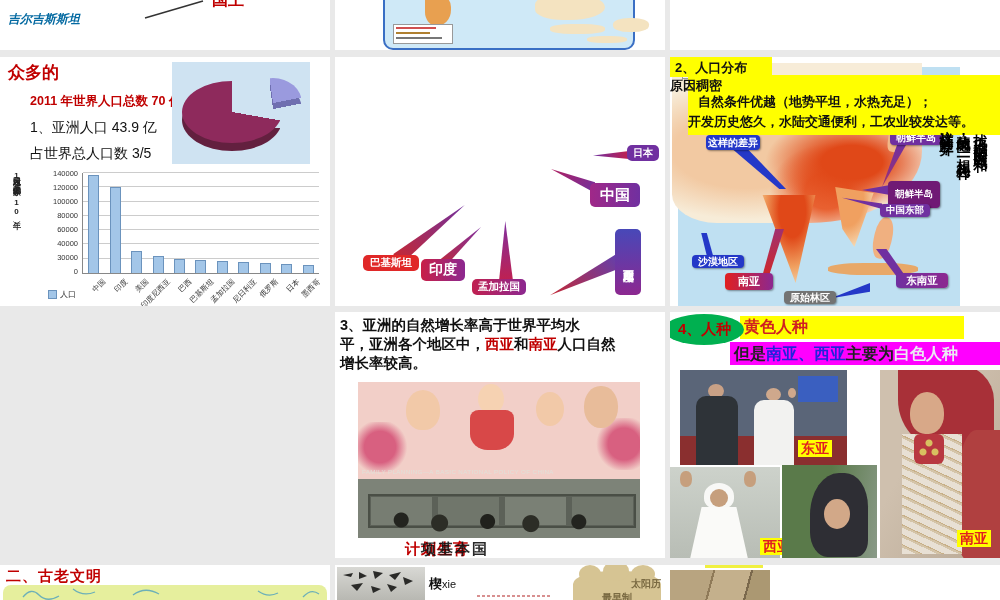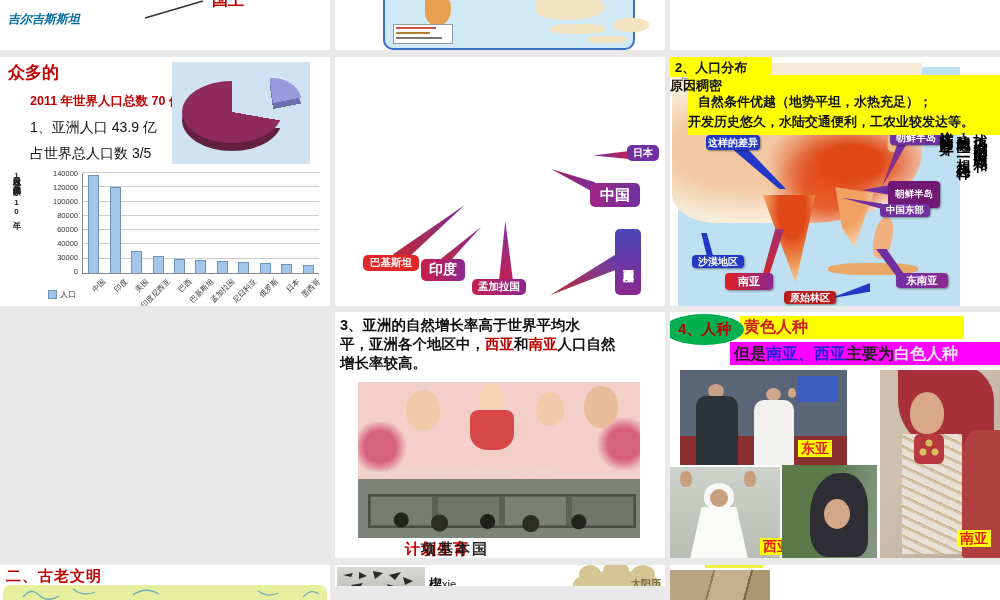--- a/index.html
+++ b/index.html
@@ -212,21 +212,21 @@
     <div class="maplabel" style="left:22px;top:198px;width:52px;height:13px;font-size:10px;background:#2438c8;">
         <span>沙漠地区</span>
       </div>
 
     <div class="tail" style="left:92px;top:172px;width:22px;height:48px;background:linear-gradient(180deg,#a03070,#d02828);clip-path:polygon(60% 0,100% 0,30% 100%,0 100%);"></div>
     <div class="maplabel" style="left:55px;top:216px;width:48px;height:17px;font-size:11px;background:linear-gradient(90deg,#e02020,#8c2890);">
         <span>南亚</span>
       </div>
 
     <div class="tail" style="left:160px;top:226px;width:40px;height:22px;background:#2438c8;clip-path:polygon(0 70%,100% 0,100% 40%);"></div>
-    <div class="maplabel" style="left:114px;top:234px;width:52px;height:13px;font-size:10px;background:#b91c1c;">
+    <div class="maplabel" style="left:114px;top:234px;width:52px;height:13px;font-size:10px;background:#737373;">
         <span>原始林区</span>
       </div>
 
     <div class="tail" style="left:206px;top:192px;width:30px;height:28px;background:#7030a0;clip-path:polygon(0 0,35% 0,100% 100%,70% 100%);"></div>
     <div class="maplabel" style="left:226px;top:216px;width:52px;height:15px;font-size:10.5px;background:linear-gradient(90deg,#7030a0,#8c2890);">
         <span>东南亚</span>
       </div>
 
     <div class="abs" style="left:0;top:0;width:102px;height:20px;background:#ffff00;"></div>
     <div class="abs b" style="left:5px;top:2px;font-size:13px;color:#111;z-index:5;">2、人口分布</div>
@@ -318,21 +318,21 @@
 
   <div class="slide" style="left:0;top:565px;width:330px;height:35px;">
     <div class="abs b red" style="left:6px;top:2px;font-size:15px;letter-spacing:1px;">二、古老文明</div>
     <div class="abs" style="left:3px;top:20px;width:324px;height:15px;background:#e6ef9d;border-radius:8px 8px 0 0;">
       <svg width="324" height="15">
         <path d="M20 12 q 8 -10 16 -2 t 20 1 M70 4 q 10 8 22 3 M130 10 q 12 -9 26 -1 M255 6 q 10 7 20 2 M300 12 q 8 -9 16 -3" stroke="#6db0b8" stroke-width="1.3" fill="none"></path>
       </svg>
     </div>
   </div>
 
-  <div class="slide" style="left:335px;top:565px;width:330px;height:21px;">
+  <div class="slide" style="left:335px;top:565px;width:330px;height:36px;padding-left:47px;">
     <div class="photo" style="left:2px;top:2px;width:88px;height:33px;background:linear-gradient(#d8d8d4,#b8b8b2);">
       <svg width="88" height="33">
         <g fill="#2a2a28">
             <polygon points="6,8 16,6 14,10"></polygon>
             <polygon points="22,5 30,9 22,12"></polygon>
             <polygon points="36,4 46,6 38,12"></polygon>
             <polygon points="52,8 64,5 58,13"></polygon>
             <polygon points="14,18 26,16 20,24"></polygon>
             <polygon points="34,19 44,22 36,26"></polygon>
             <polygon points="50,17 60,20 54,25"></polygon>

